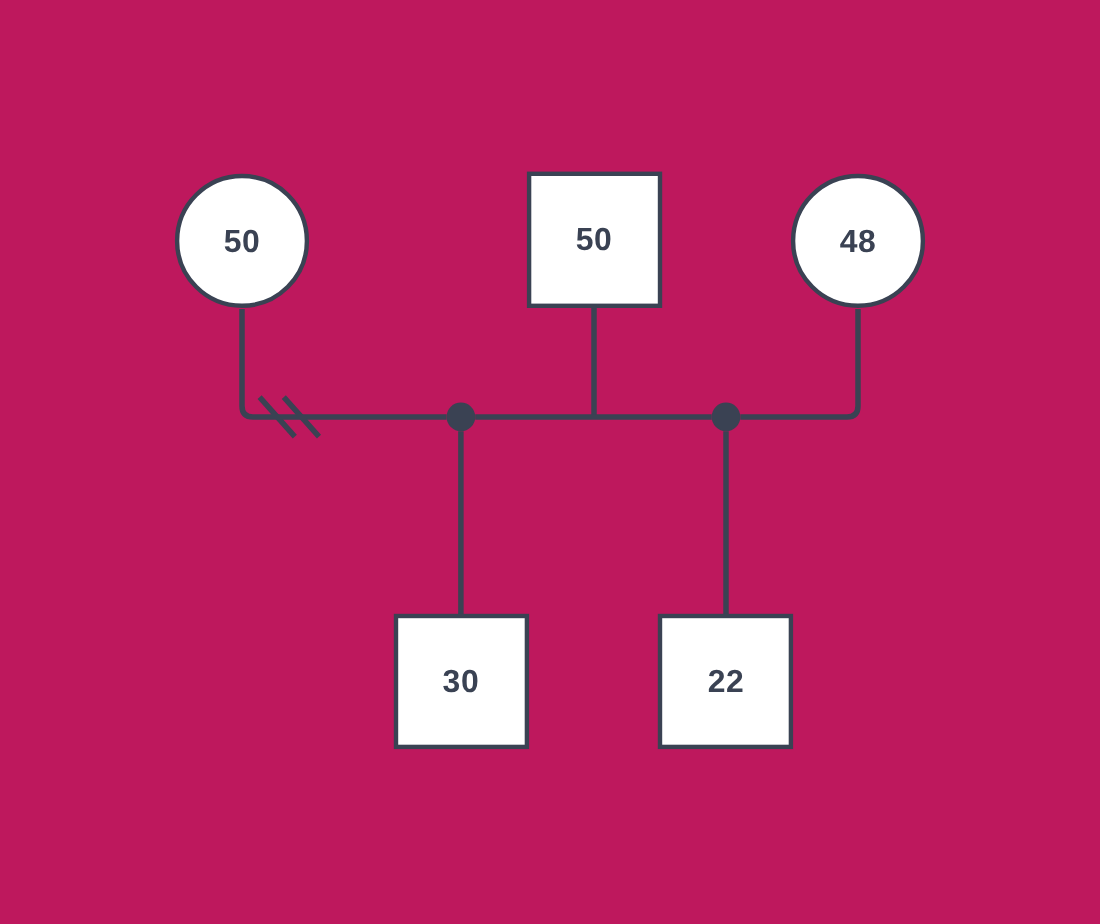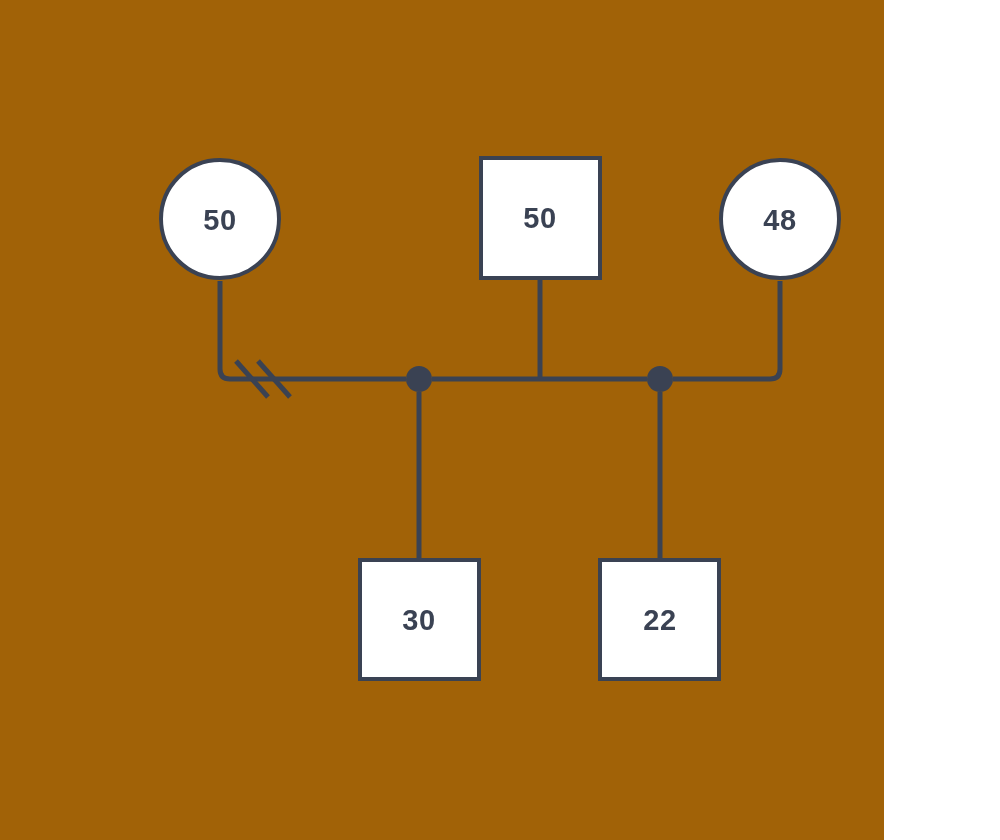--- a/index.html
+++ b/index.html
@@ -8,23 +8,23 @@
     background: #ffffff;
   }
   body {
     width: 1000px;
     height: 840px;
     font-family: "Liberation Sans", sans-serif;
     overflow: hidden;
   }
   #pedigree-canvas {
     position: relative;
-    width: 884px;
+    width: 1000px;
     height: 840px;
-    background: #a16207;
+    background: #be185d;
   }
   svg.diagram {
     position: absolute;
     top: 0;
     left: 0;
     width: 1000px;
     height: 840px;
     display: block;
   }
   .node-shape {

